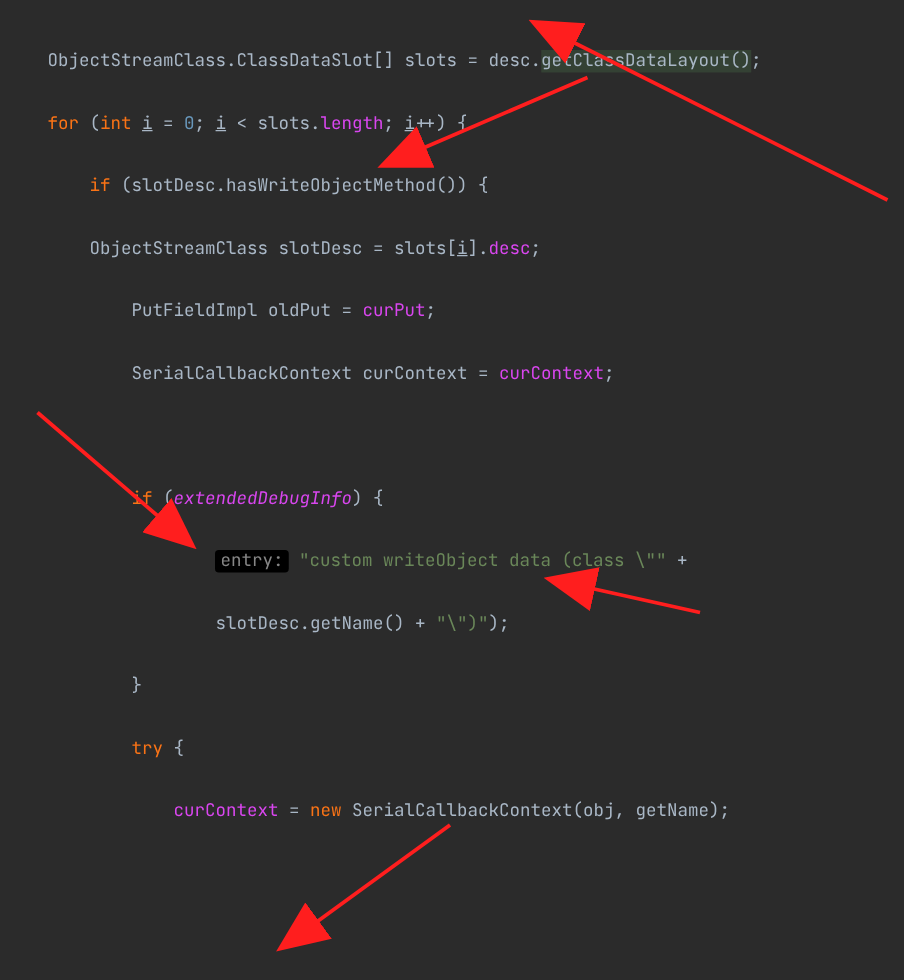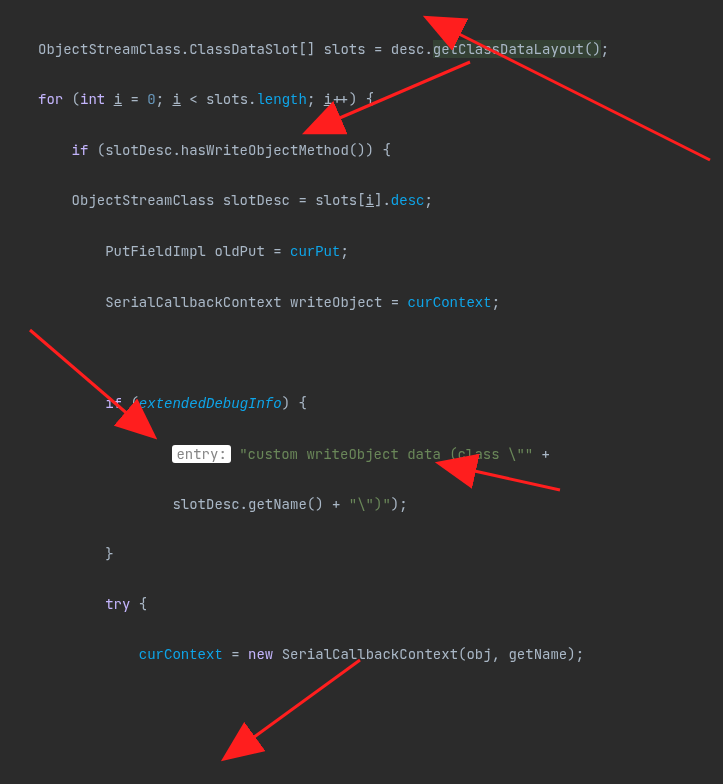--- a/index.html
+++ b/index.html
@@ -6,39 +6,39 @@
   .editor{
     font-family:"JetBrains Mono","Consolas","Courier New",monospace;
     font-size:14px;
     line-height:25px;
     color:#a9b7c6;
     padding:12px 0 0 38px;
     position:relative;
     white-space:pre;
   }
   .line{white-space:pre;}
-  .kw{color:#c4b5fd;}          
+  .kw{color:#f97316;}          
   .str{color:#6a8759;}           
   .num{color:#6897bb;}           
-  .field{color:#0ea5e9;font-family:Liberation Mono, monospace;}
+  .field{color:#d946ef;}
   .ul{text-decoration:underline;}
-  .hint{background:#ffffff;color:#868686;border-radius:3px;padding:0 4px;font-style:normal;}
+  .hint{background:#000000;color:#868686;border-radius:3px;padding:0 4px;font-style:normal;}
   .hl{background:#344134;}       
   .arrows{position:absolute;left:0;top:0;width:723px;height:784px;pointer-events:none;}
 </style>
 </head>
 <body>
 
 <div class="editor">
 <div class="line"><span>ObjectStreamClass.ClassDataSlot[] slots = desc.</span><span class="hl">getClassDataLayout()</span><span>;</span></div>
 <div class="line"><span class="kw">for</span><span> (</span><span class="kw">int</span><span> </span><span class="ul">i</span><span> = </span><span class="num">0</span><span>; </span><span class="ul">i</span><span> &lt; slots.</span><span class="field">length</span><span>; </span><span class="ul">i</span><span>++) {</span></div>
 <div class="line">    <span class="kw">if</span><span> (slotDesc.hasWriteObjectMethod()) {</span></div>
 <div class="line">    <span>ObjectStreamClass slotDesc = slots[</span><span class="ul">i</span><span>].</span><span class="field">desc</span><span>;</span></div>
 <div class="line">        <span>PutFieldImpl oldPut = </span><span class="field">curPut</span><span>;</span></div>
-<div class="line">        <span>SerialCallbackContext writeObject = </span><span class="field">curContext</span><span>;</span></div>
+<div class="line">        <span>SerialCallbackContext curContext = </span><span class="field">curContext</span><span>;</span></div>
 <div class="line"> </div>
 <div class="line">        <span class="kw">if</span><span> (</span><span class="field" style="font-style:italic">extendedDebugInfo</span><span>) {</span></div>
 <div class="line">                <span class="hint">entry:</span><span> </span><span class="str">"custom writeObject data (class \""</span><span> +</span></div>
 <div class="line">                <span>slotDesc.getName() + </span><span class="str">"\")"</span><span>);</span></div>
 <div class="line">        <span>}</span></div>
 <div class="line">        <span class="kw">try</span><span> {</span></div>
 <div class="line">            <span class="field">curContext</span><span> = </span><span class="kw">new</span><span> SerialCallbackContext(obj, getName);</span></div>
 
 
 

